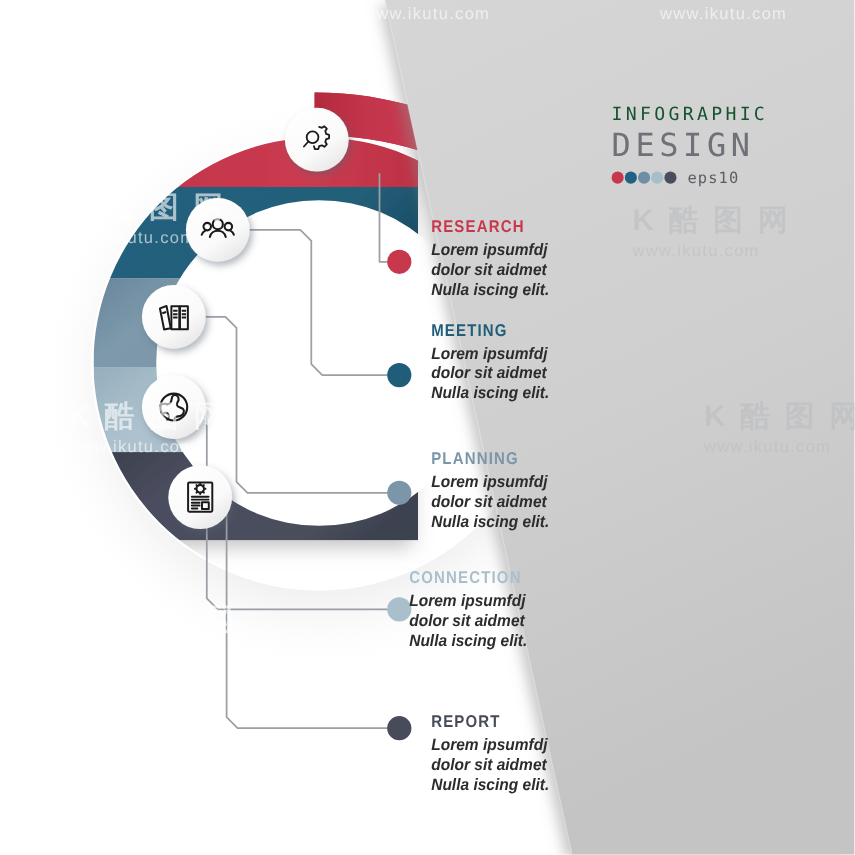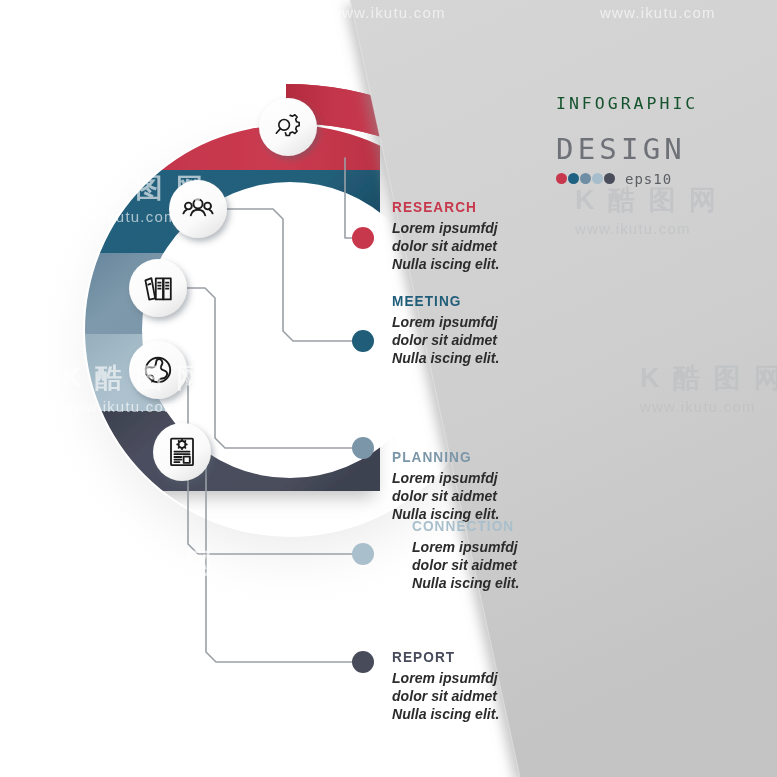--- a/index.html
+++ b/index.html
@@ -58,21 +58,21 @@
     color:#14532d;
     font-family:"DejaVu Sans Mono", monospace;
     line-height:1;
   }
   #brand .l2{
     font-size:29px;
     letter-spacing:4.2px;
     color:#6e7177;
     font-family:"DejaVu Sans Mono", monospace;
     line-height:1.12;
-    margin-top:20px;
+    margin-top:3px;
   }
   #brand .row{
     display:flex;align-items:center;
     margin-top:6px;
     gap:1px;
   }
   #brand .row .dot{
     width:11px;height:11px;border-radius:50%;
     display:inline-block;
   }
@@ -313,28 +313,28 @@
 Nulla iscing elit.</div>
   </div>
 
   <div class="item" id="it1" style="left:392px;top:292px;">
     <div class="title" style="color: rgb(31, 93, 121);">MEETING</div>
     <div class="body">Lorem ipsumfdj
 dolor sit aidmet
 Nulla iscing elit.</div>
   </div>
 
-  <div class="item" id="it2" style="left:392px;top:409px;margin-top:39px;">
+  <div class="item" id="it2" style="left:392px;top:409px;">
     <div class="title" style="color: rgb(123, 150, 168);">PLANNING</div>
     <div class="body">Lorem ipsumfdj
 dolor sit aidmet
 Nulla iscing elit.</div>
   </div>
 
-  <div class="item" id="it3" style="left:412px;top:517px;">
+  <div class="item" id="it3" style="left:372px;top:517px;">
     <div class="title" style="color: rgb(169, 191, 204);">CONNECTION</div>
     <div class="body">Lorem ipsumfdj
 dolor sit aidmet
 Nulla iscing elit.</div>
   </div>
 
   <div class="item" id="it4" style="left:392px;top:648px;">
     <div class="title" style="color: rgb(71, 75, 90);">REPORT</div>
     <div class="body">Lorem ipsumfdj
 dolor sit aidmet

